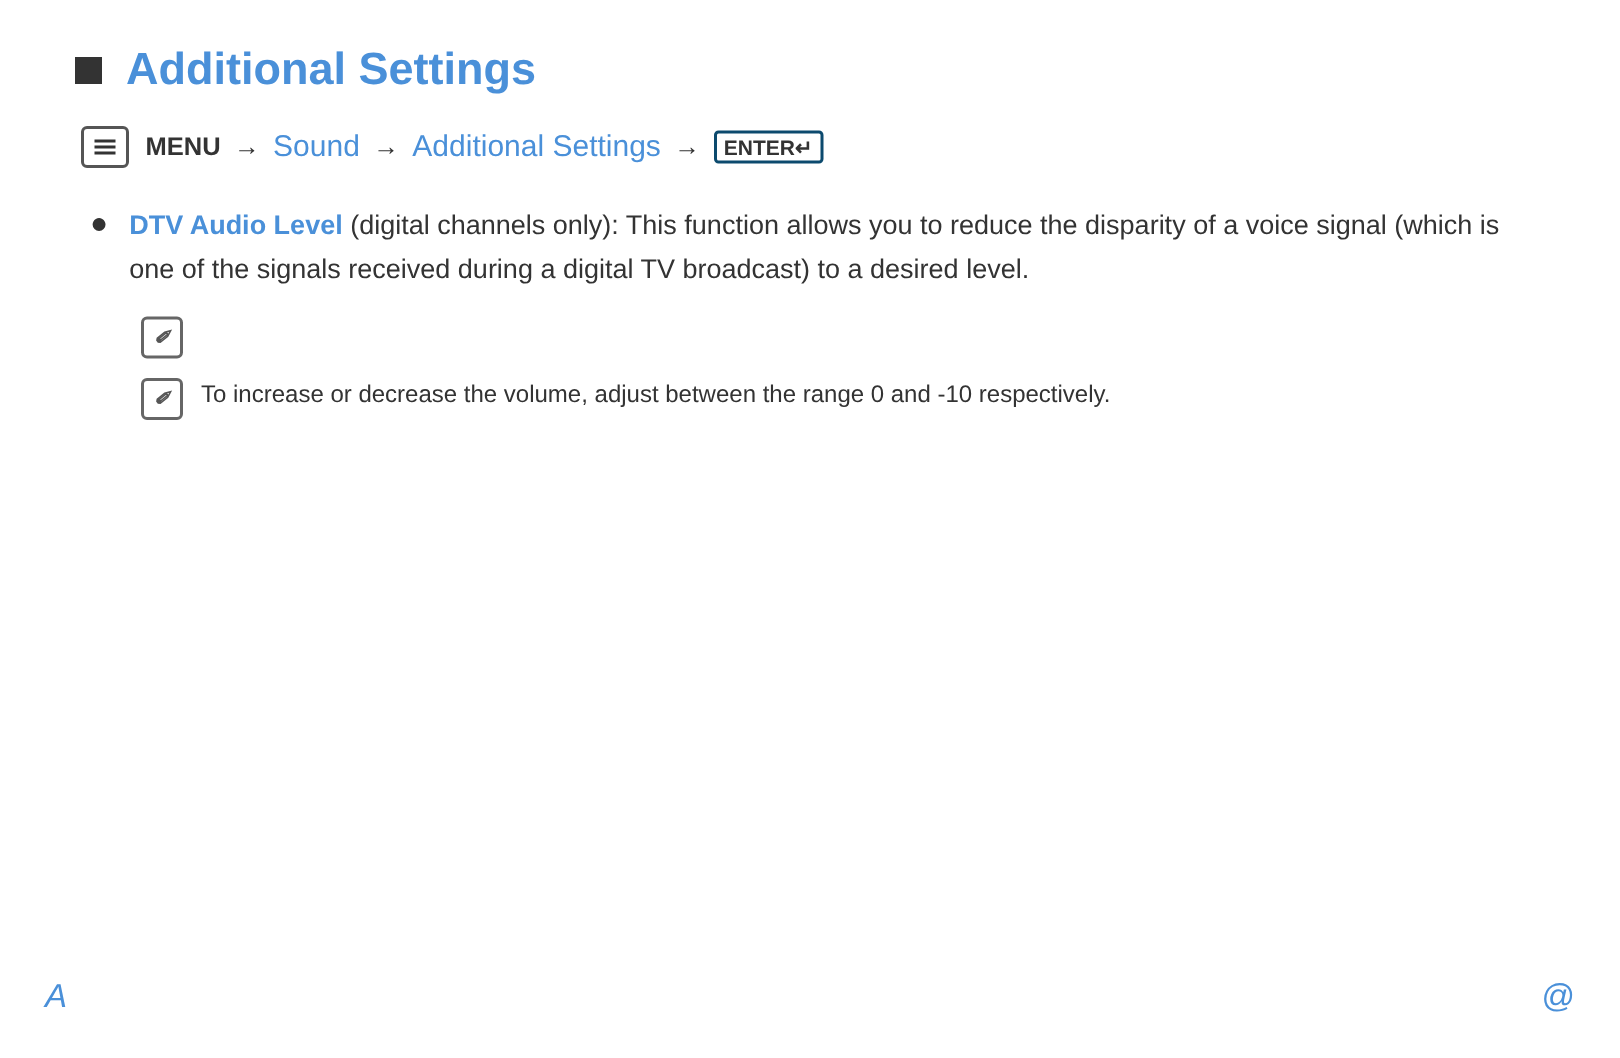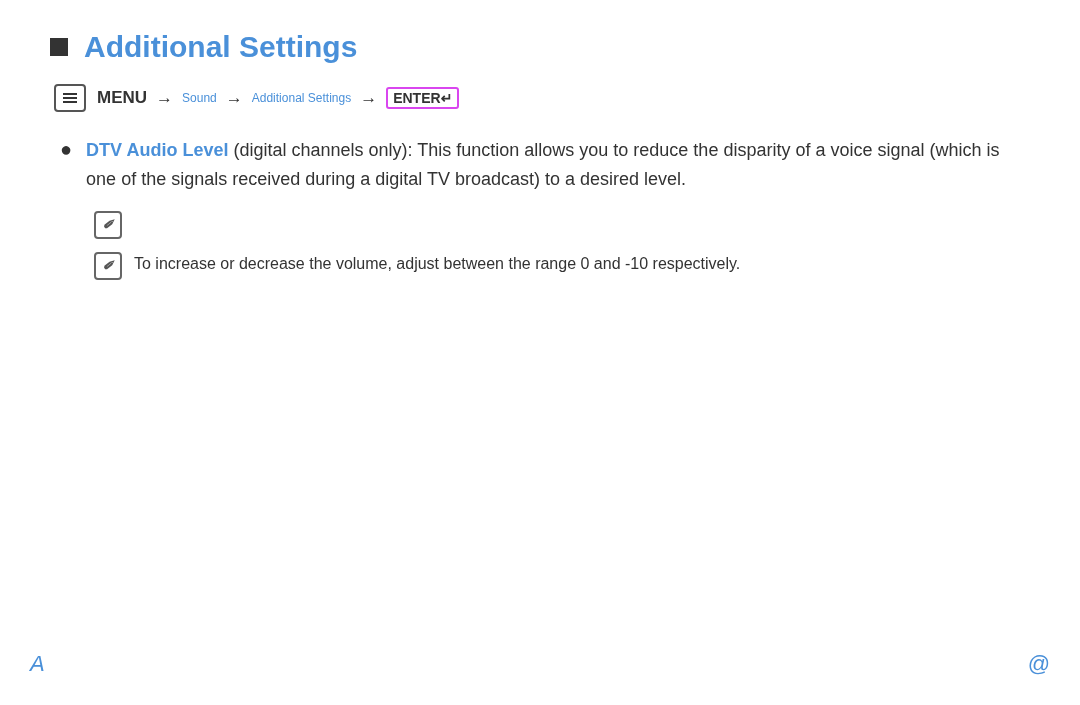--- a/index.html
+++ b/index.html
@@ -90,28 +90,28 @@
     }
 
     .breadcrumb-arrow {
       color: #333333;
       font-size: 17px;
       margin: 0 2px;
     }
 
     .breadcrumb-link {
       color: #4a90d9;
-      font-size: 12px;
+      font-size: 20px;
     }
 
     .enter-icon {
       display: inline-flex;
       align-items: center;
       justify-content: center;
-      border: 2px solid #d946ef;
+      border: 2px solid #0c4a6e;
       border-radius: 3px;
       padding: 1px 5px;
       font-size: 14px;
       color: #333;
       font-weight: bold;
     }
 
     .content-area {
       margin-left: 10px;
     }

